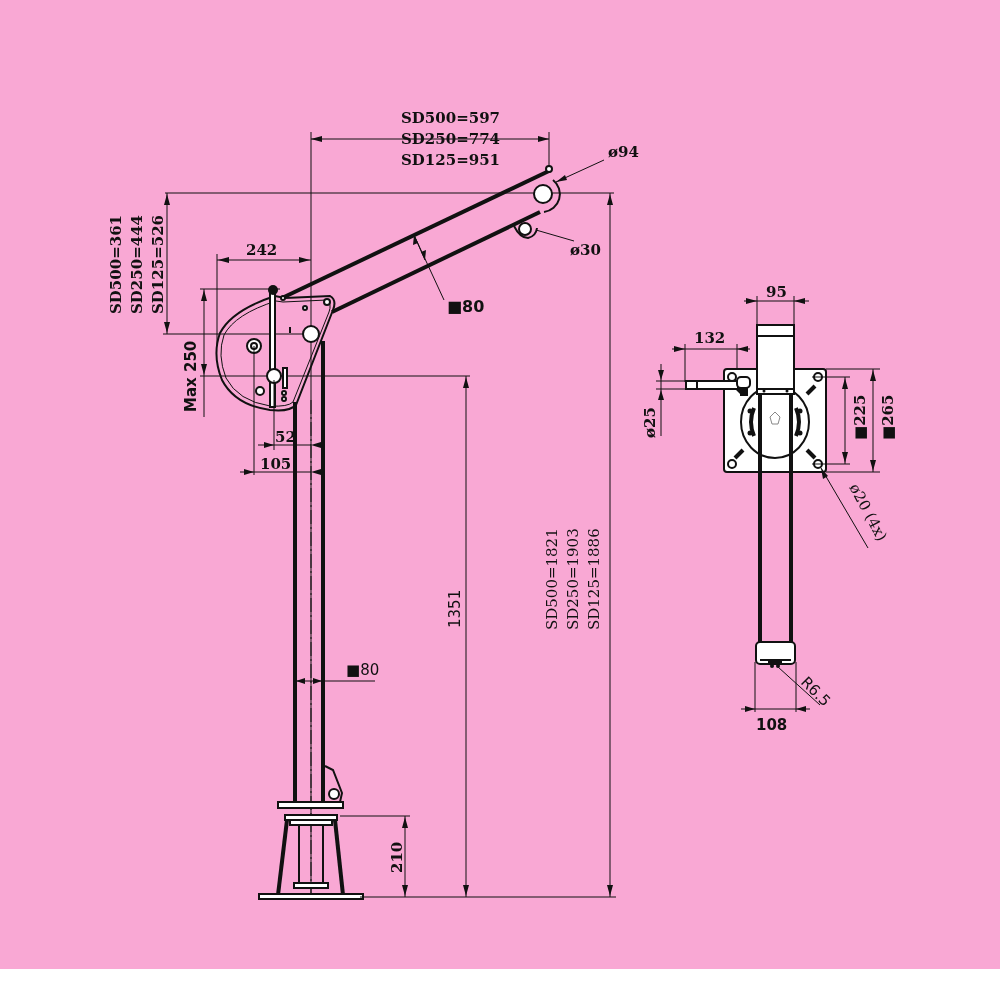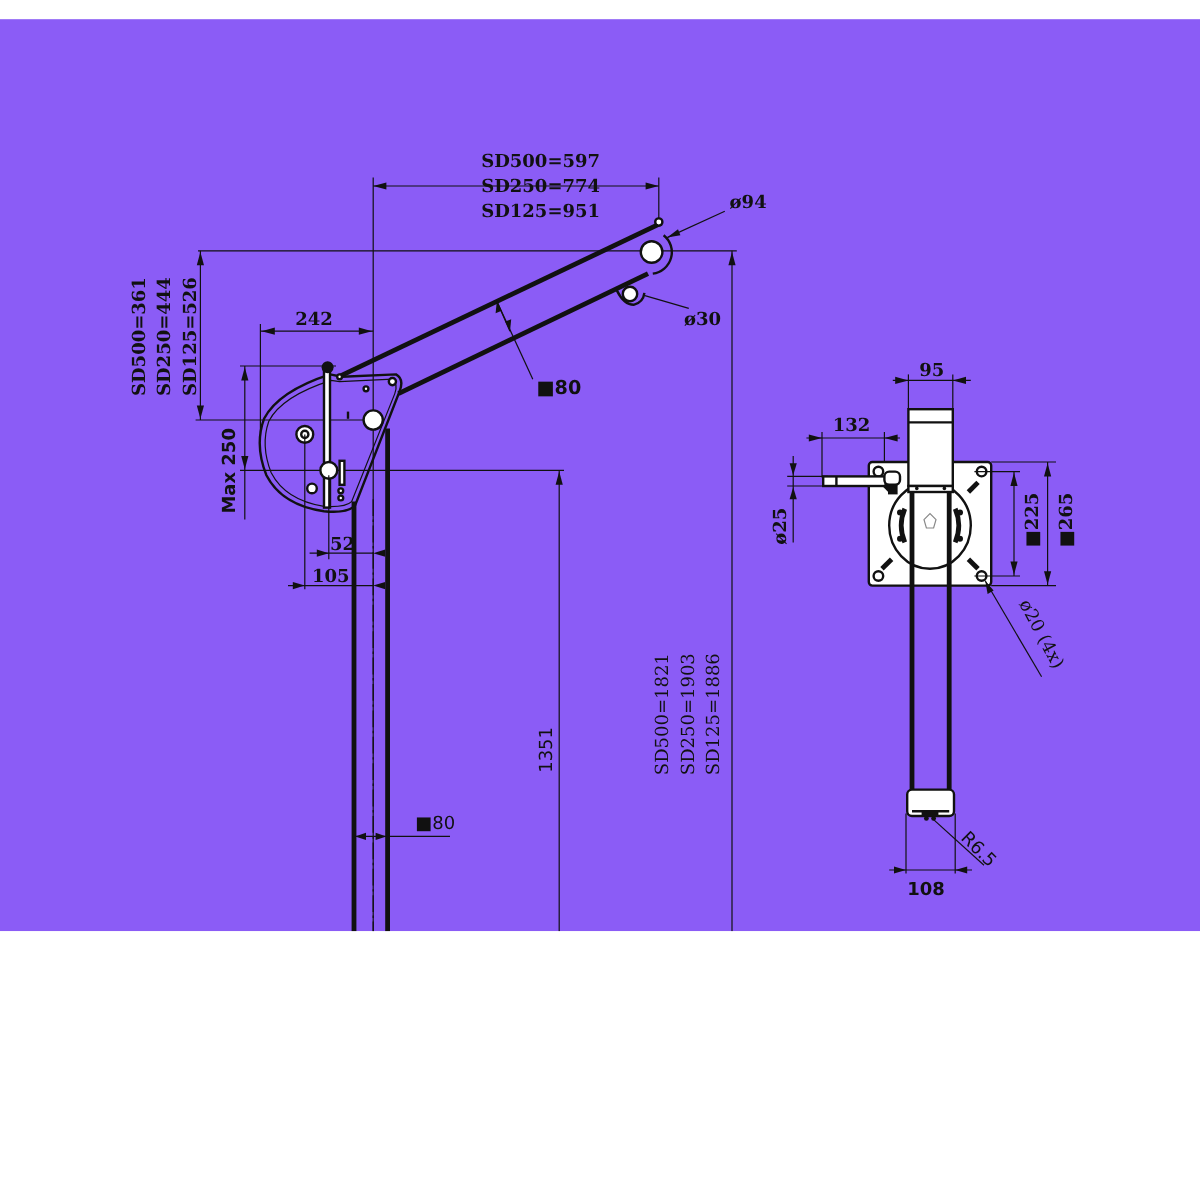--- a/index.html
+++ b/index.html
@@ -1,16 +1,16 @@
 <!DOCTYPE html>
 <html><head>
 <meta charset="utf-8">
 <style>
   html,body{margin:0;padding:0;background:#ffffff;}
-  #stage{position:relative;width:1000px;height:760px;background:#8b5cf6;overflow:hidden;margin-top:16px;}
+  #stage{position:relative;width:1000px;height:969px;background:#f9a8d4;overflow:hidden;}
   svg{position:absolute;left:0;top:0;}
   .dim{font-family:"DejaVu Serif","Liberation Serif",serif;font-weight:bold;font-size:15px;fill:#111;}
   .dims{font-family:"DejaVu Sans","Liberation Sans",sans-serif;font-size:15px;fill:#111;}
   .thin{stroke:#111;stroke-width:1;fill:none;}
   .med{stroke:#111;stroke-width:2;fill:none;}
   .thick{stroke:#111;stroke-width:4;fill:none;}
   .fillw{fill:#fff;stroke:#111;stroke-width:2;}
   .center{stroke:#111;stroke-width:1;stroke-dasharray:14 3 2 3;fill:none;}
 </style>
 </head>

